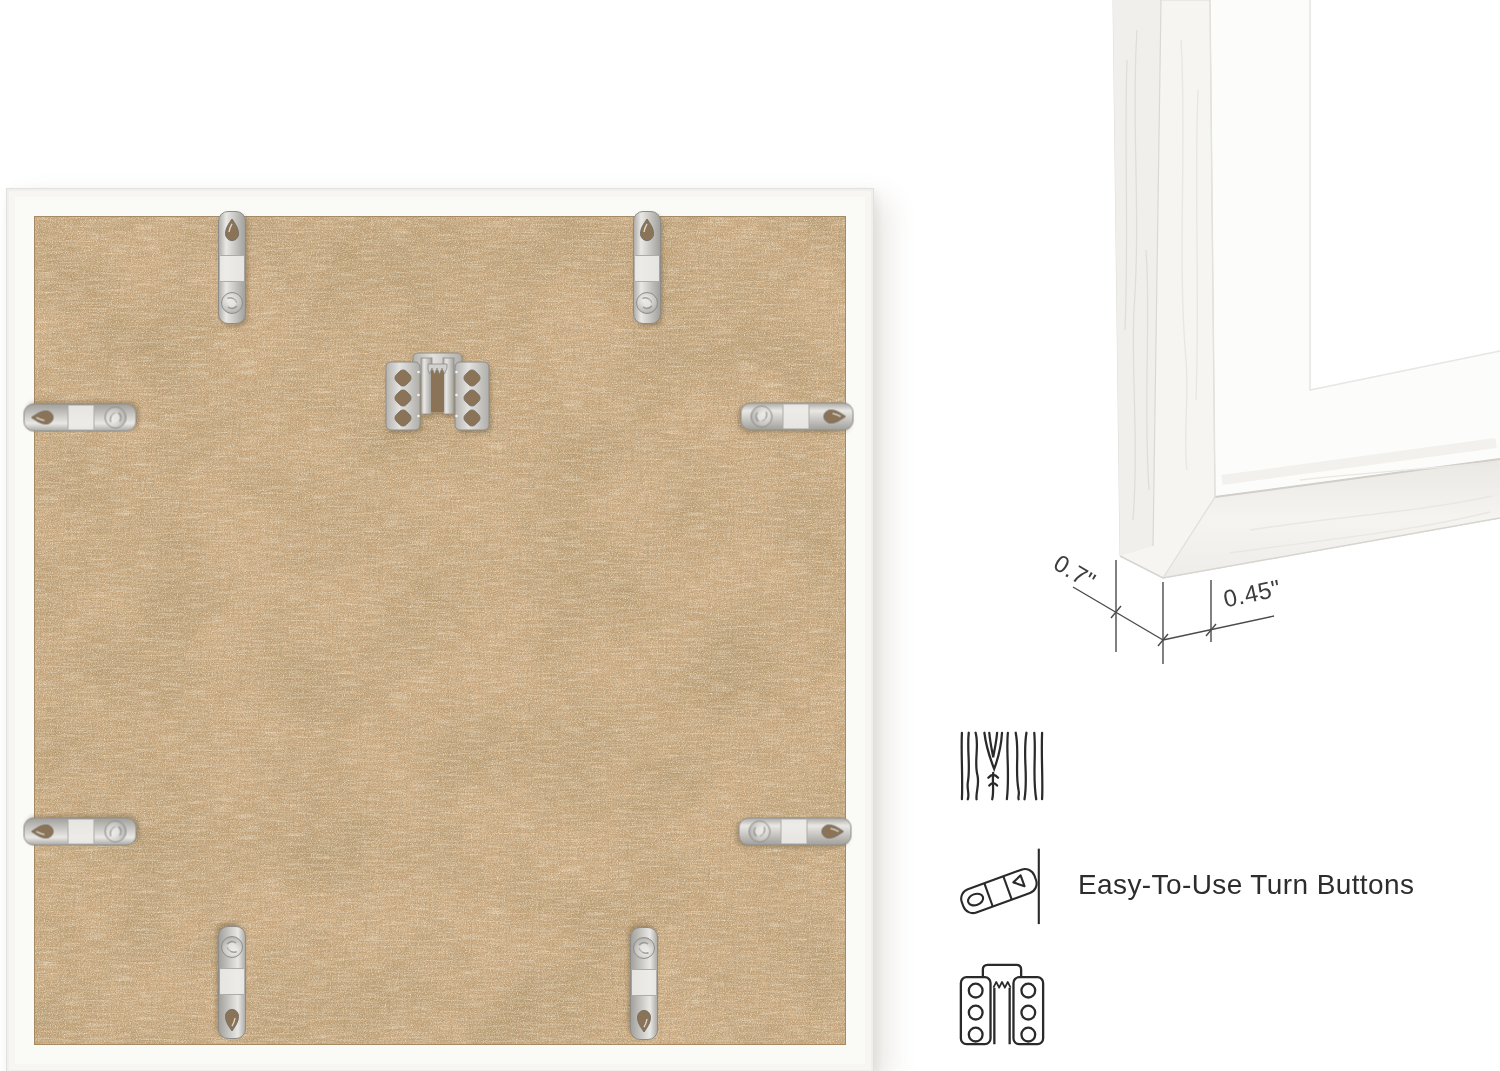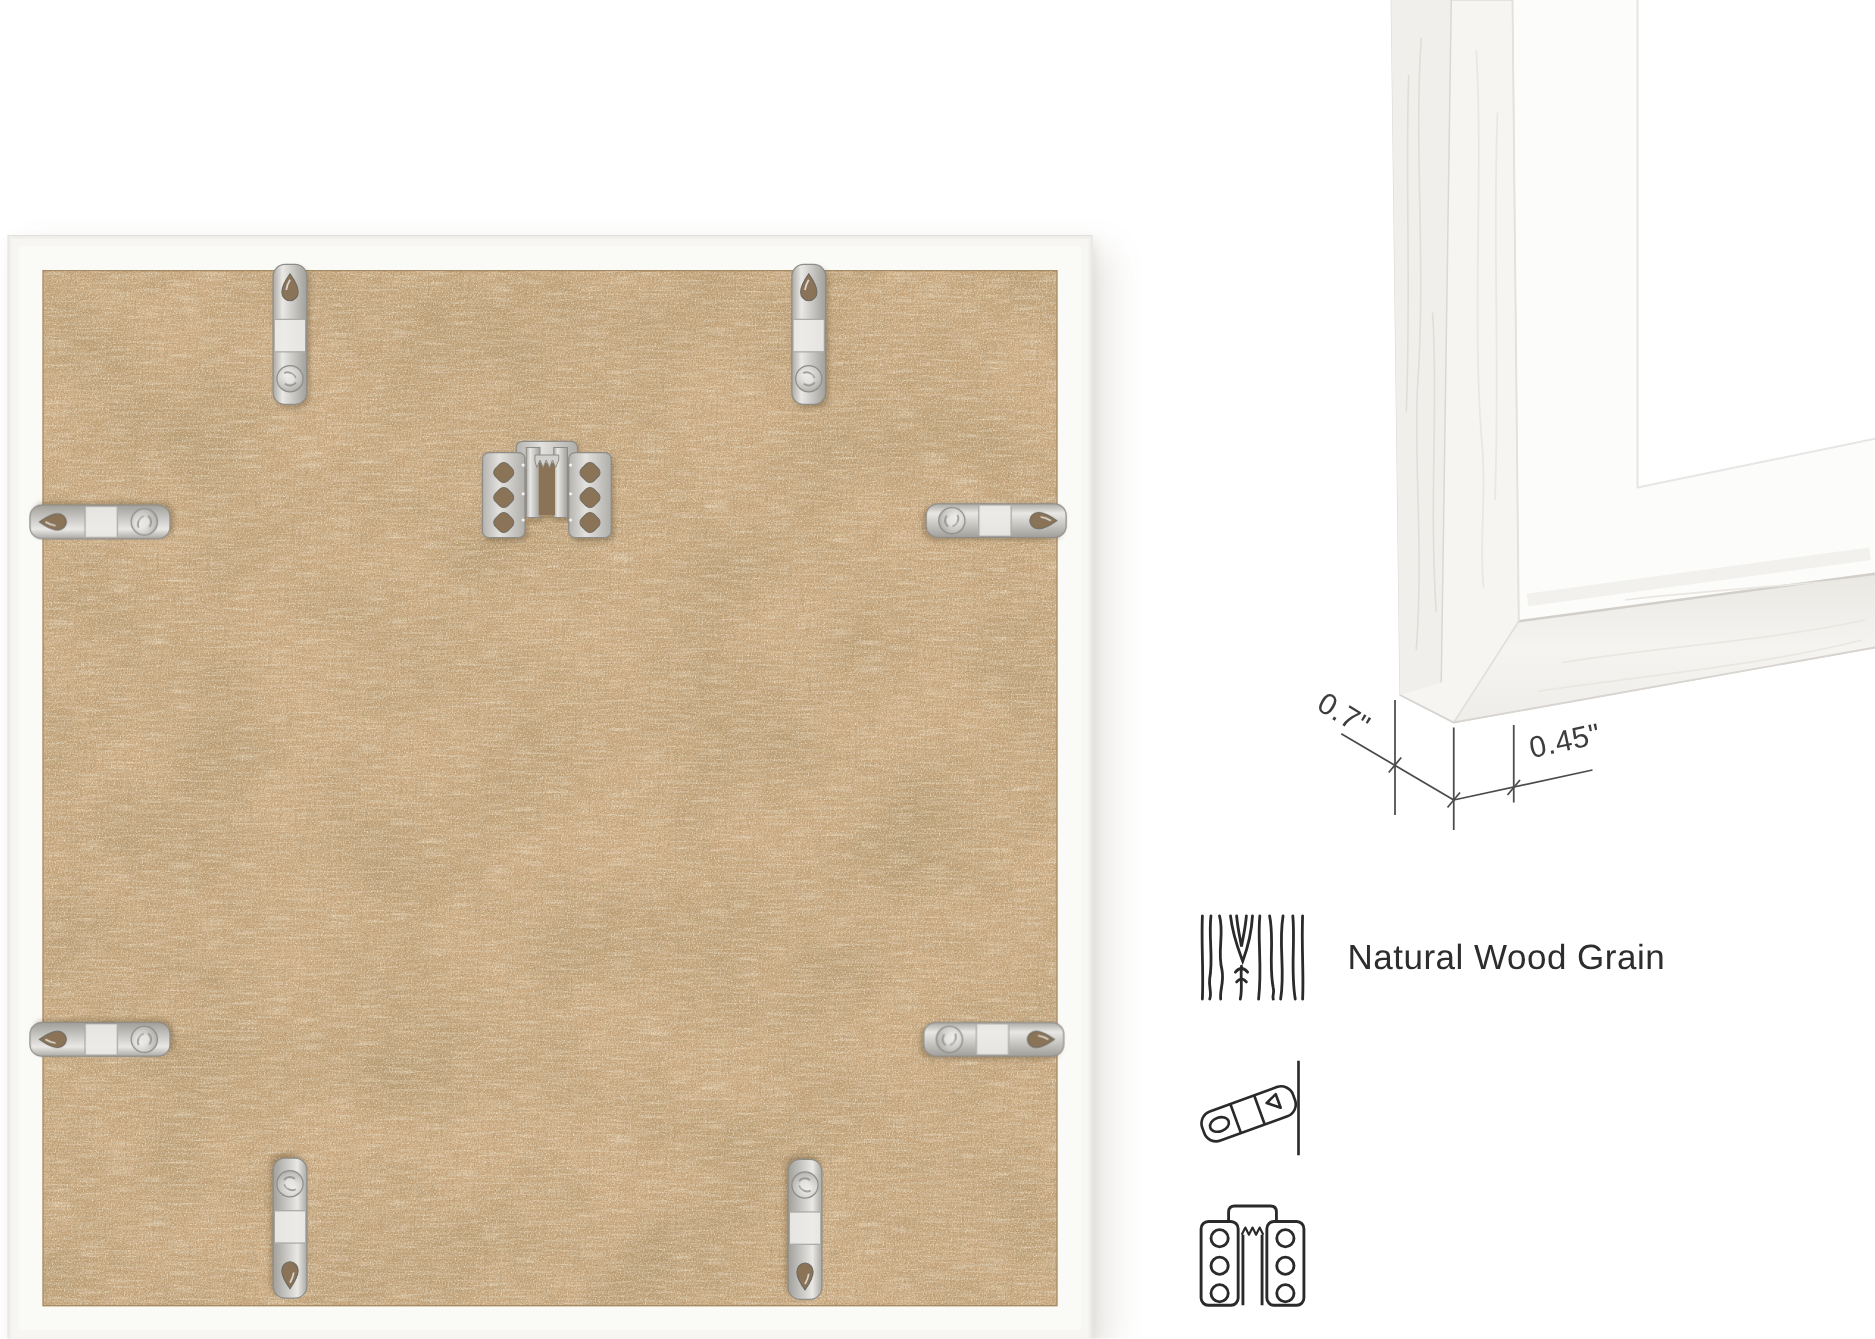--- a/index.html
+++ b/index.html
@@ -219,35 +219,35 @@
           <path d="M31,47 Q36,41 41,47"></path>
           <path d="M32,55 Q36,50 40,55"></path>
           <path d="M36,42 C35,52 37,61 35,69"></path>
           <path d="M51,1 C49,20 53,42 50,69"></path>
           <path d="M59,1 C63,20 58,40 62,60 C63,64 61,67 62,69"></path>
           <path d="M70,1 C66,25 72,45 68,69"></path>
           <path d="M78,1 C80,24 76,46 80,69"></path>
           <path d="M86,1 C85,25 87,50 86,69"></path>
         </svg>
       </span>
-      <span class="feature-label">Natural Wood Grain</span>
     </div>
 
     <div class="feature-row fr2">
       <span class="feature-icon">
         <svg width="96" height="92" viewBox="0 0 100 95" fill="none" stroke="#2a2a2a" stroke-width="2.3" stroke-linejoin="round">
           <path d="M90,8 L90,90"></path>
           <g transform="rotate(-20 48 52)">
             <rect x="4" y="40" width="84" height="27" rx="11"></rect>
             <path d="M34,40 L34,67 M56,40 L56,67"></path>
             <ellipse cx="19" cy="53.5" rx="8.5" ry="6"></ellipse>
             <path d="M64,50 L74,45.5 L74,58 Z"></path>
           </g>
         </svg>
       </span>
+      <span class="feature-label">Easy-To-Use Turn Buttons</span>
     </div>
 
     <div class="feature-row fr3">
       <span class="feature-icon">
         <svg width="88" height="88" viewBox="0 0 92 92" fill="none" stroke="#2a2a2a" stroke-width="2.4" stroke-linejoin="round">
           <rect x="3" y="18" width="31" height="70" rx="6"></rect>
           <rect x="58" y="18" width="31" height="70" rx="6"></rect>
           <path d="M26,18 L26,10 Q26,5 31,5 L61,5 Q66,5 66,10 L66,18"></path>
           <path d="M38,88 L38,29 M54,88 L54,29"></path>
           <path d="M37,29 l3,-6 l3,6 l3,-6 l3,6 l3,-6 l3,6" stroke-width="1.8"></path>

